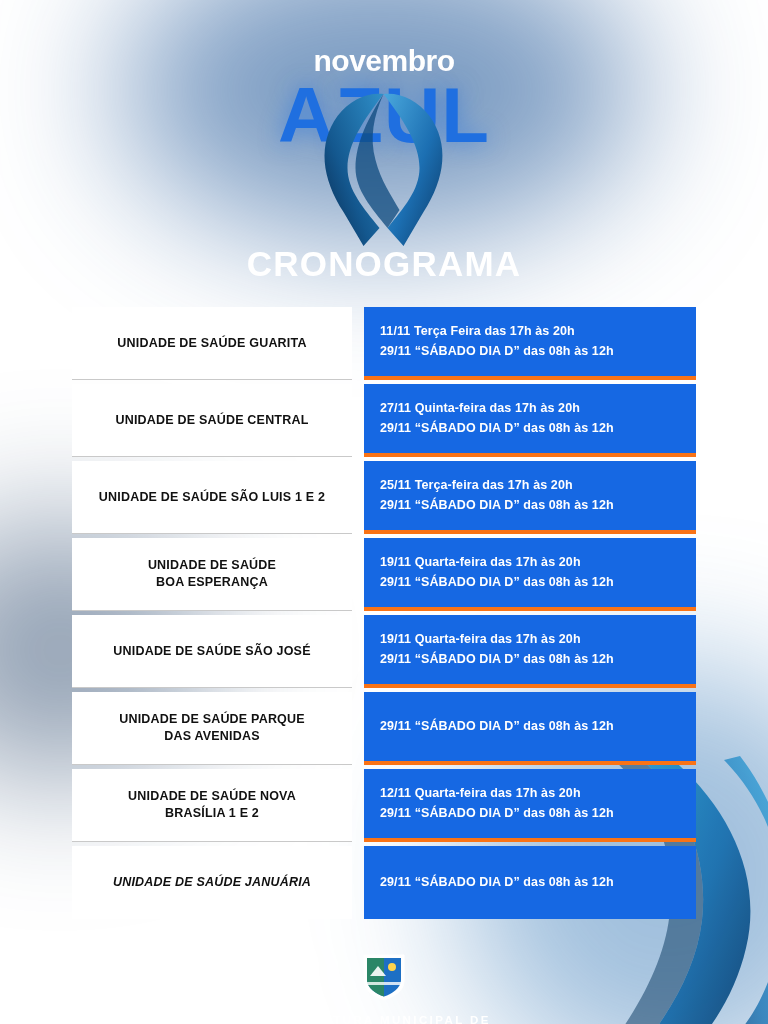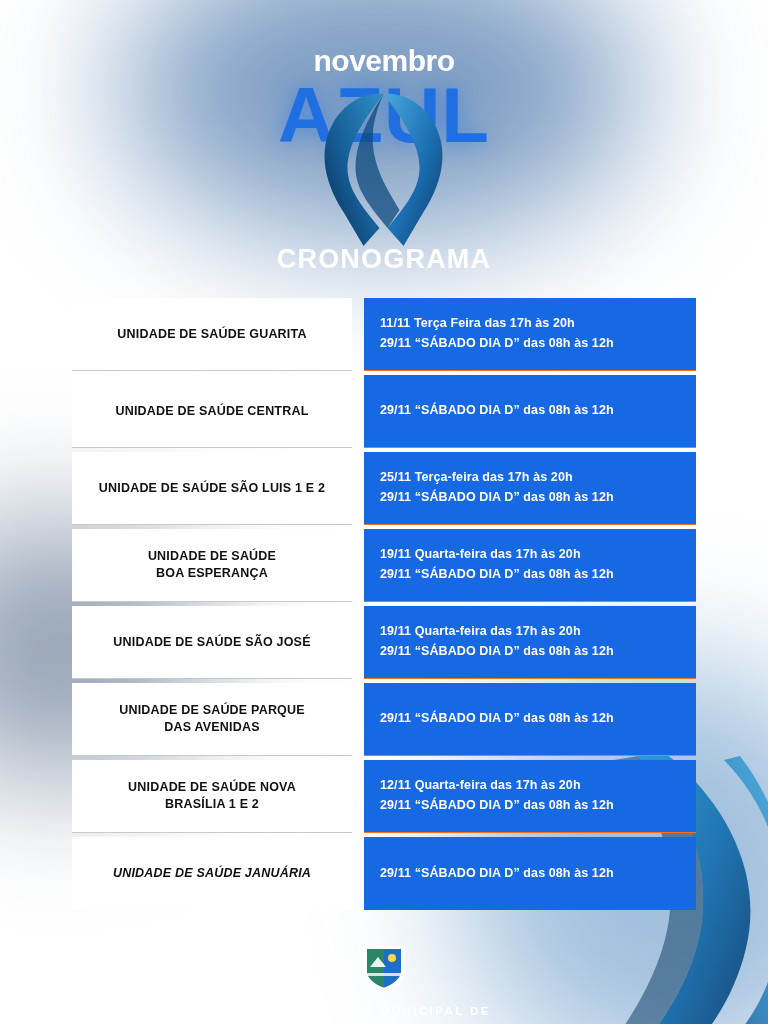--- a/index.html
+++ b/index.html
@@ -74,21 +74,21 @@
     transform: translateX(-50%);
     top: 8px;
     width: 185px;
     height: 165px;
   }
 
   .cronograma {
     position: relative;
     z-index: 3;
     text-align: center;
-    font-size: 27px;
+    font-size: 35px;
     font-weight: bold;
     letter-spacing: 1.2px;
     margin-top: -4px;
   }
 
   
   .table {
     position: relative;
     z-index: 3;
     margin: 23px auto 0;
@@ -121,21 +121,21 @@
   .row:last-child .unit { border-bottom: none; font-style: italic; }
   .times {
     flex: 1 1 auto;
     background: #1668e3;
     color: #ffffff;
     display: flex;
     flex-direction: column;
     justify-content: center;
     gap: 4px;
     padding: 8px 16px;
-    border-bottom: 1px solid #f97316;
+    border-bottom: 4px solid #f97316;
   }
   .row:last-child .times { border-bottom: none; }
   .times .line {
     font-size: 12.5px;
     font-weight: bold;
     letter-spacing: 0.1px;
     line-height: 1.25;
   }
 
   
@@ -225,20 +225,21 @@
     <div class="unit">UNIDADE DE SAÚDE GUARITA</div>
     <div class="times">
       <div class="line">11/11 Terça Feira das 17h às 20h</div>
       <div class="line">29/11 “SÁBADO DIA D” das 08h às 12h</div>
     </div>
   </div>
 
   <div class="row">
     <div class="unit">UNIDADE DE SAÚDE CENTRAL</div>
     <div class="times">
+      <div class="line">27/11 Quinta-feira das 17h às 20h</div>
       <div class="line">29/11 “SÁBADO DIA D” das 08h às 12h</div>
     </div>
   </div>
 
   <div class="row">
     <div class="unit">UNIDADE DE SAÚDE SÃO LUIS 1 E 2</div>
     <div class="times">
       <div class="line">25/11 Terça-feira das 17h às 20h</div>
       <div class="line">29/11 “SÁBADO DIA D” das 08h às 12h</div>
     </div>

